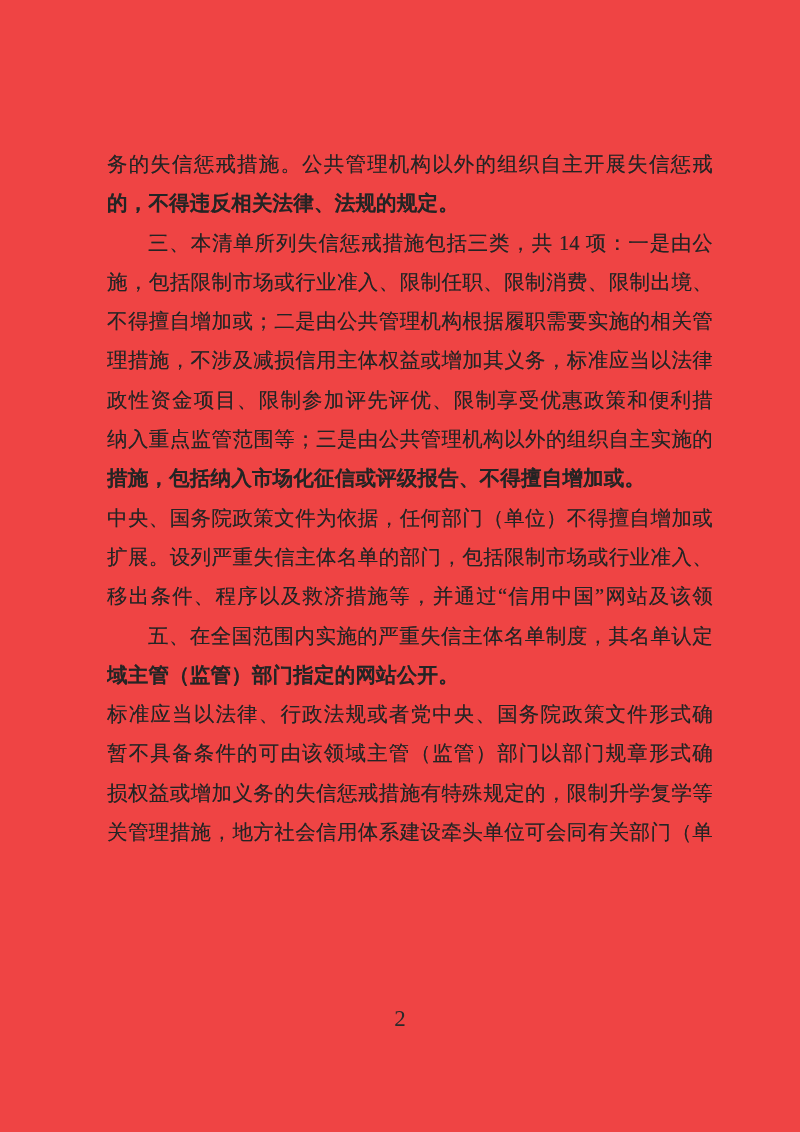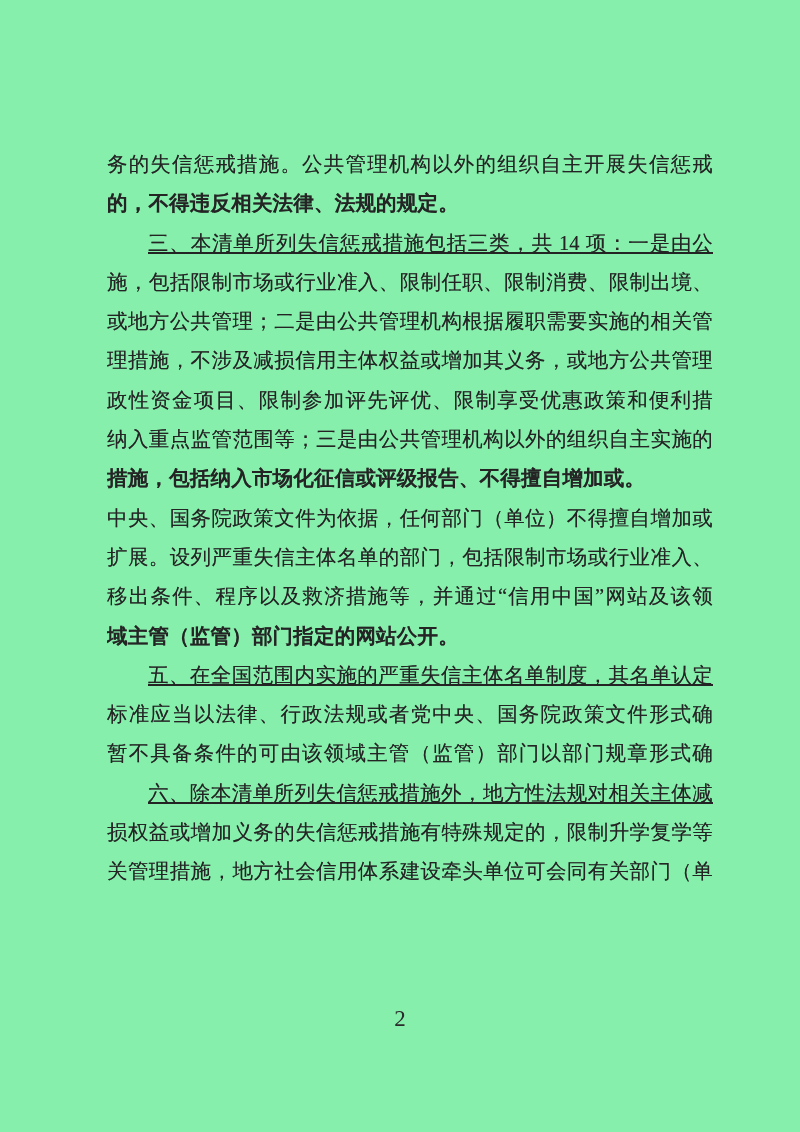--- a/index.html
+++ b/index.html
@@ -6,21 +6,21 @@
   html, body {
     width: 800px;
     height: 1132px;
     background: #fdfdfd;
     overflow: hidden;
   }
   .page {
     position: relative;
     width: 800px;
     height: 1132px;
-    background: #86efac;
+    background: #ef4444;
     font-family: "Liberation Serif", "DejaVu Serif", serif;
   }
   .text-block {
     position: absolute;
     left: 107px;
     top: 145px;
     width: 606px;
   }
   .line {
     font-size: 20.5px;
@@ -28,21 +28,20 @@
     height: 39.3px;
     color: #242424;
     text-align: justify;
     text-align-last: justify;
     overflow: hidden;
     letter-spacing: 0.2px;
     text-shadow: 0 0 0.5px rgba(40,40,40,0.55);
   }
   .line.indent {
     text-indent: 2em;
-    text-decoration: underline;
   }
   .line.end {
     text-align-last: left;
     font-weight: bold;
   }
   .footer {
     position: absolute;
     top: 1006px;
     left: 0;
     width: 800px;
@@ -56,33 +55,32 @@
 </style>
 </head>
 <body>
 
 <div class="page">
   <div class="text-block">
     <div class="line">务的失信惩戒措施。公共管理机构以外的组织自主开展失信惩戒</div>
     <div class="line end">的，不得违反相关法律、法规的规定。</div>
     <div class="line indent">三、本清单所列失信惩戒措施包括三类，共 14 项：一是由公</div>
     <div class="line">施，包括限制市场或行业准入、限制任职、限制消费、限制出境、</div>
-    <div class="line">或地方公共管理；二是由公共管理机构根据履职需要实施的相关管</div>
-    <div class="line">理措施，不涉及减损信用主体权益或增加其义务，或地方公共管理</div>
+    <div class="line">不得擅自增加或；二是由公共管理机构根据履职需要实施的相关管</div>
+    <div class="line">理措施，不涉及减损信用主体权益或增加其义务，标准应当以法律</div>
     <div class="line">政性资金项目、限制参加评先评优、限制享受优惠政策和便利措施、</div>
     <div class="line">纳入重点监管范围等；三是由公共管理机构以外的组织自主实施的</div>
     <div class="line end">措施，包括纳入市场化征信或评级报告、不得擅自增加或。</div>
     <div class="line">中央、国务院政策文件为依据，任何部门（单位）不得擅自增加或</div>
     <div class="line">扩展。设列严重失信主体名单的部门，包括限制市场或行业准入、</div>
     <div class="line">移出条件、程序以及救济措施等，并通过“信用中国”网站及该领</div>
+    <div class="line indent">五、在全国范围内实施的严重失信主体名单制度，其名单认定</div>
     <div class="line end">域主管（监管）部门指定的网站公开。</div>
-    <div class="line indent">五、在全国范围内实施的严重失信主体名单制度，其名单认定</div>
     <div class="line">标准应当以法律、行政法规或者党中央、国务院政策文件形式确定，</div>
     <div class="line">暂不具备条件的可由该领域主管（监管）部门以部门规章形式确定。</div>
-    <div class="line indent">六、除本清单所列失信惩戒措施外，地方性法规对相关主体减</div>
     <div class="line">损权益或增加义务的失信惩戒措施有特殊规定的，限制升学复学等</div>
     <div class="line">关管理措施，地方社会信用体系建设牵头单位可会同有关部门（单</div>
   </div>
 
   <div class="footer">
     <span class="page-num">2</span>
   </div>
 </div>
 
 </body></html>

